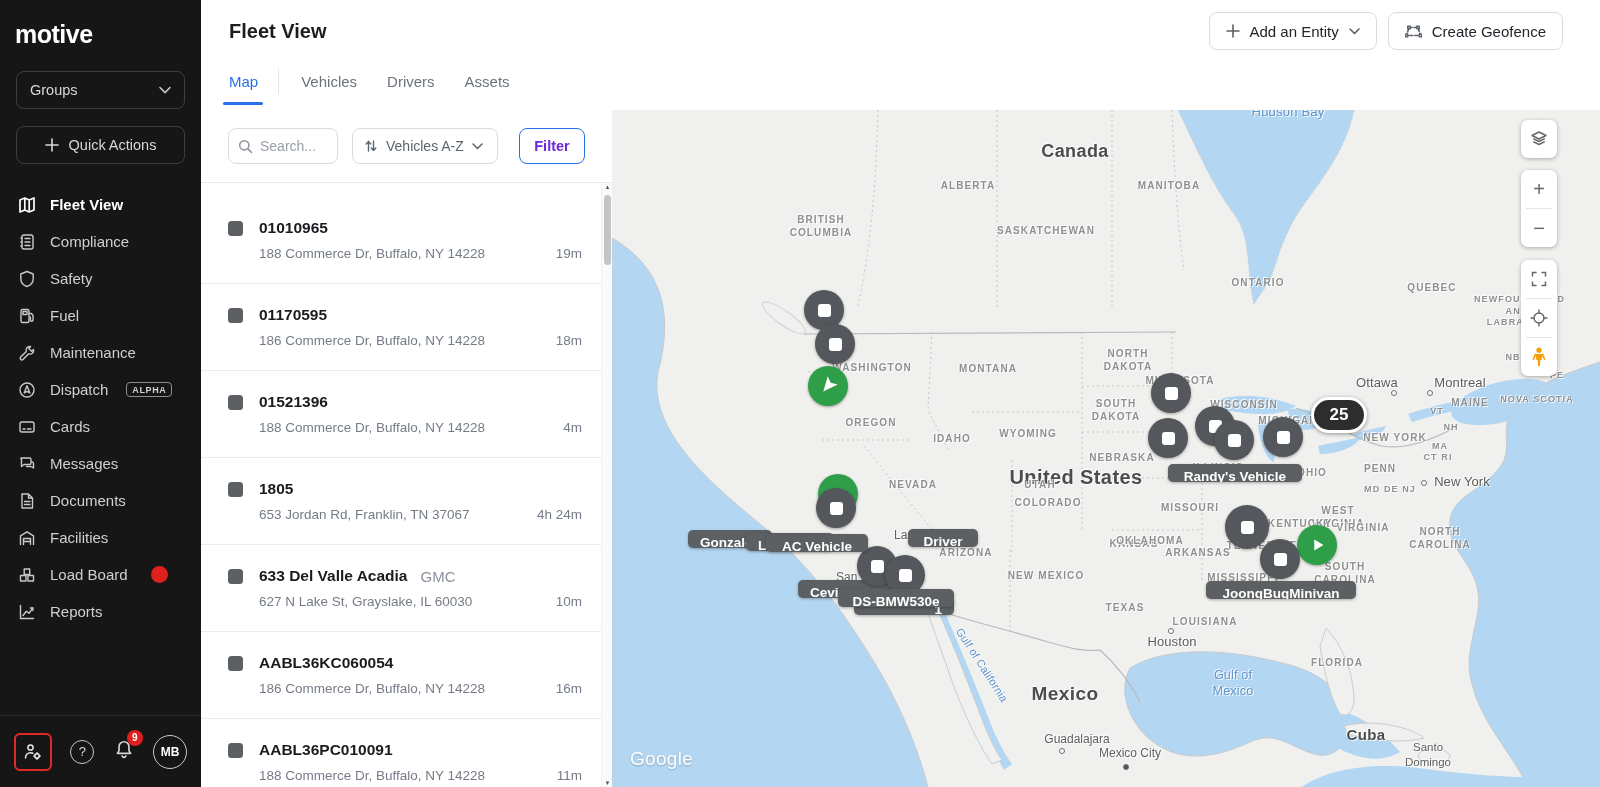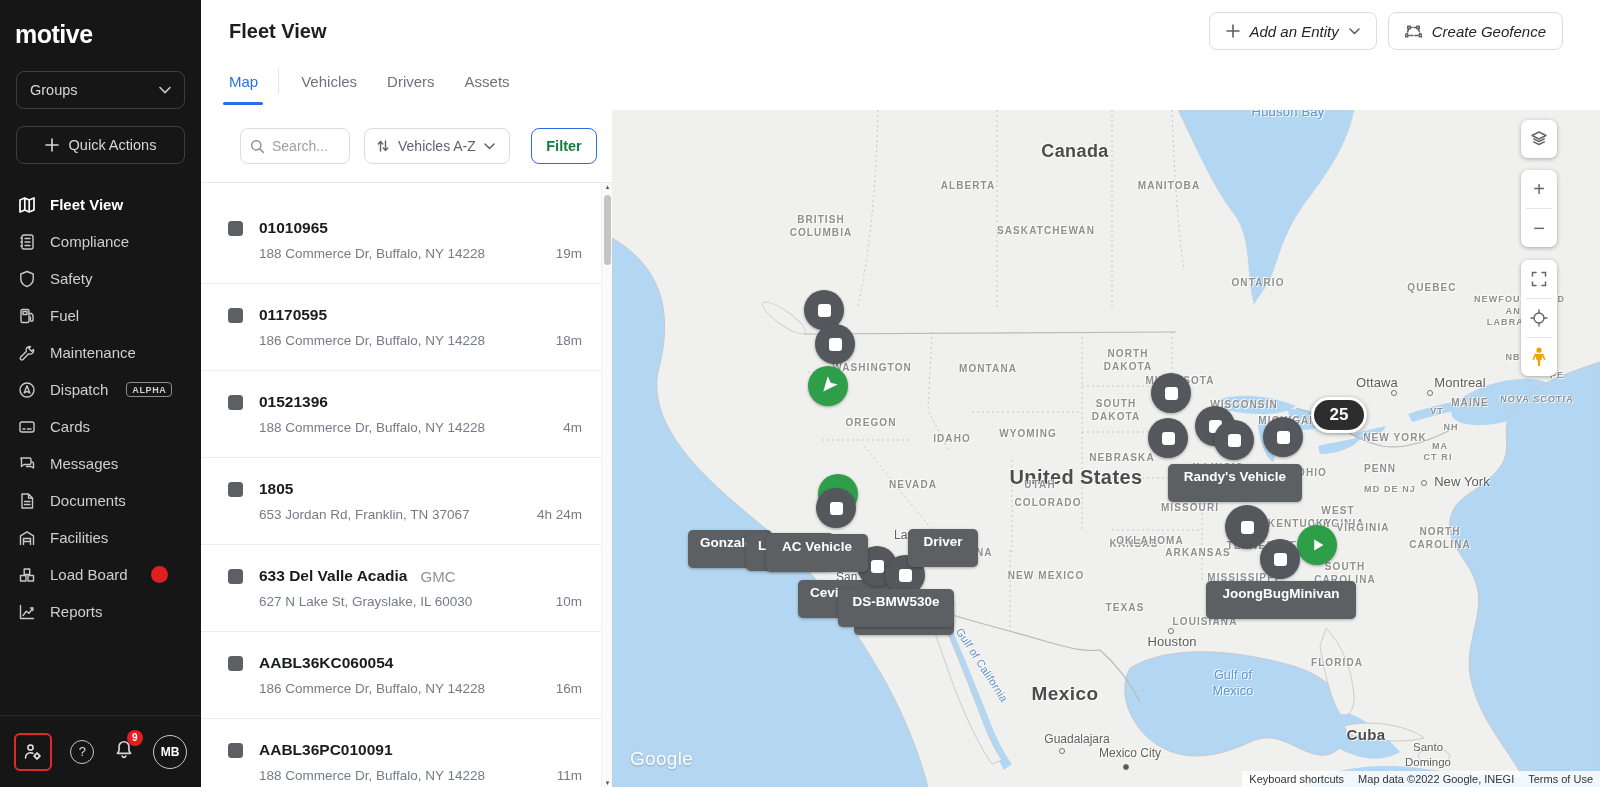--- a/index.html
+++ b/index.html
@@ -34,36 +34,36 @@
     display:flex; align-items:center; justify-content:center; cursor:pointer; }
 
   
   .header { position:absolute; left:201px; top:0; width:1399px; height:110px; background:#fff; }
   .page-title { position:absolute; left:28px; top:20px; font-size:20px; font-weight:700; color:#1b1d21; }
   .tabs { position:absolute; left:28px; top:68px; display:flex; align-items:center; gap:30px; font-size:15px; color:#6c737d; }
   .tab { cursor:pointer; }
   .tab.active { color:#2a6fe8; font-weight:500; }
   .tab-divider { width:1px; height:26px; background:#e4e6e9; margin:0 -8px 0 -10px; }
   .tab-underline { position:absolute; left:22px; top:102px; width:40px; height:3px; background:#2a6fe8; border-radius:2px; }
-  .header-actions { position:absolute; right:37px; top:12px; display:flex; gap:11px;font-style:italic; }
+  .header-actions { position:absolute; right:37px; top:12px; display:flex; gap:11px; }
   .hbtn { height:38px; background:#fff; border:1px solid #d9dce1; border-radius:8px; display:flex; align-items:center;
     gap:10px; padding:0 16px; font-size:15px; color:#22252b; cursor:pointer; }
   .hbtn svg { stroke:#5b6168; fill:none; stroke-width:1.6; stroke-linecap:round; stroke-linejoin:round; }
 
   
   .panel { position:absolute; left:201px; top:110px; width:411px; height:677px; background:#fff; overflow:hidden; }
-  .controls { position:absolute; left:12px; top:0; width:100%; height:72px; }
+  .controls { position:absolute; left:0; top:0; width:100%; height:72px; }
   .search-box { position:absolute; left:27px; top:18px; width:110px; height:36px; border:1px solid #d9dce1; border-radius:8px;
     display:flex; align-items:center; padding:0 9px; gap:7px; }
   .search-box input { border:none; outline:none; width:64px; font-size:14px; color:#333; font-family:"Liberation Sans",sans-serif; }
   .search-box input::placeholder { color:#9aa1a9; }
   .sort-box { position:absolute; left:151px; top:18px; width:146px; height:36px; border:1px solid #d9dce1; border-radius:8px;
     display:flex; align-items:center; gap:8px; padding:0 11px; font-size:14px; color:#5c6470; cursor:pointer; }
   .filter-btn { position:absolute; left:318px; top:18px; width:66px; height:36px; border:1.5px solid #2a6fe8; border-radius:8px;
-    background:#fff; font-size:14.5px; font-weight:600; color:#15803d; cursor:pointer;
+    background:#fff; font-size:14.5px; font-weight:600; color:#6d28d9; cursor:pointer;
     display:flex; align-items:center; justify-content:center; }
   .panel-divider { position:absolute; left:0; top:72px; width:100%; height:1px; background:#e9eaec; }
   .vlist { position:absolute; left:0; top:73px; width:100%; padding-top:14px; }
   .vitem { height:87px; padding:22px 30px 0 27px; border-bottom:1px solid #ececee; cursor:pointer; }
   .vrow1 { display:flex; align-items:center; gap:16px; }
   .vsquare { width:15px; height:15px; background:#5c5f63; border-radius:3.5px; flex:none; }
   .vname { font-size:15.5px; font-weight:700; color:#191b1e; }
   .vmake { font-size:15px; color:#8b929c; margin-left:-3px; }
   .vrow2 { display:flex; justify-content:space-between; margin:9px 0 0 31px; font-size:13.5px; color:#757c87; }
   .scrollbar { position:absolute; right:0; top:73px; width:11px; height:604px; background:#fafafa; border-left:1px solid #f0f0f0; }
@@ -83,21 +83,21 @@
   .city-dot { position:absolute; width:6px; height:6px; border:1.5px solid #6f6f6f; background:#fff; border-radius:50%;
     transform:translate(-50%,-50%); }
   .marker { position:absolute; width:40px; height:40px; border-radius:50%; background:#54575b;
     display:flex; align-items:center; justify-content:center; transform:translate(-50%,-50%);
     box-shadow:0 1px 3px rgba(0,0,0,.35); cursor:pointer; z-index:4; }
   .marker .sq { width:13px; height:13px; background:#fff; border-radius:3px; }
   .marker.green { background:#2f9e49; }
   .cluster { position:absolute; width:56px; height:36px; background:#2d2d2d; border:3px solid #fff; border-radius:19px;
     color:#fff; font-size:17px; font-weight:700; display:flex; align-items:center; justify-content:center;
     transform:translate(-50%,-50%); box-shadow:0 1px 4px rgba(0,0,0,.4); cursor:pointer; z-index:6; }
-  .tooltip { position:absolute; height:38px; line-height:26px; background:#5d6062; border-radius:5px; color:#fff;
+  .tooltip { position:absolute; height:18px; line-height:26px; background:#5d6062; border-radius:5px; color:#fff;
     font-size:13.5px; font-weight:700; padding:0 12px; overflow:hidden; white-space:nowrap;
     box-shadow:0 1px 3px rgba(0,0,0,.3); cursor:pointer; }
   .tt-center { text-align:center; }
   .map-ctrl { position:absolute; left:909px; width:36px; background:#fff; border-radius:7px;
     box-shadow:0 1px 4px rgba(0,0,0,.3); z-index:10; overflow:hidden; }
   .ctrl-btn { width:36px; height:38px; display:flex; align-items:center; justify-content:center; color:#666;
     font-size:20px; cursor:pointer; }
   .ctrl-sep { height:1px; background:#e6e6e6; margin:0 5px; }
   .google-logo { position:absolute; left:18px; top:638px; color:#fff; font-size:19px; font-weight:500; letter-spacing:0.3px;
     text-shadow:0 1px 2px rgba(0,0,0,.25); z-index:8; }
@@ -627,18 +627,13 @@
     <div class="ctrl-btn">
       <svg width="14" height="20" viewBox="0 0 14 20">
           <circle cx="7" cy="3.2" r="2.6" fill="#f6a000"></circle>
           <path d="M3.5,7 h7 l-1,6 h-1.2 l-0.3,6 h-2 l-0.3,-6 H4.5 Z" fill="#f6a000"></path>
           <path d="M3.5,7.5 L1.5,12 M10.5,7.5 L12.5,12" stroke="#f6a000" stroke-width="1.8" stroke-linecap="round"></path>
         </svg>
     </div>
   </div>
 
   <div class="google-logo">Google</div>
-  <div class="attribution">
-    <span>Keyboard shortcuts</span>
-    <span>Map data ©2022 Google, INEGI</span>
-    <span>Terms of Use</span>
-  </div>
 </div>
 
 </body></html>

